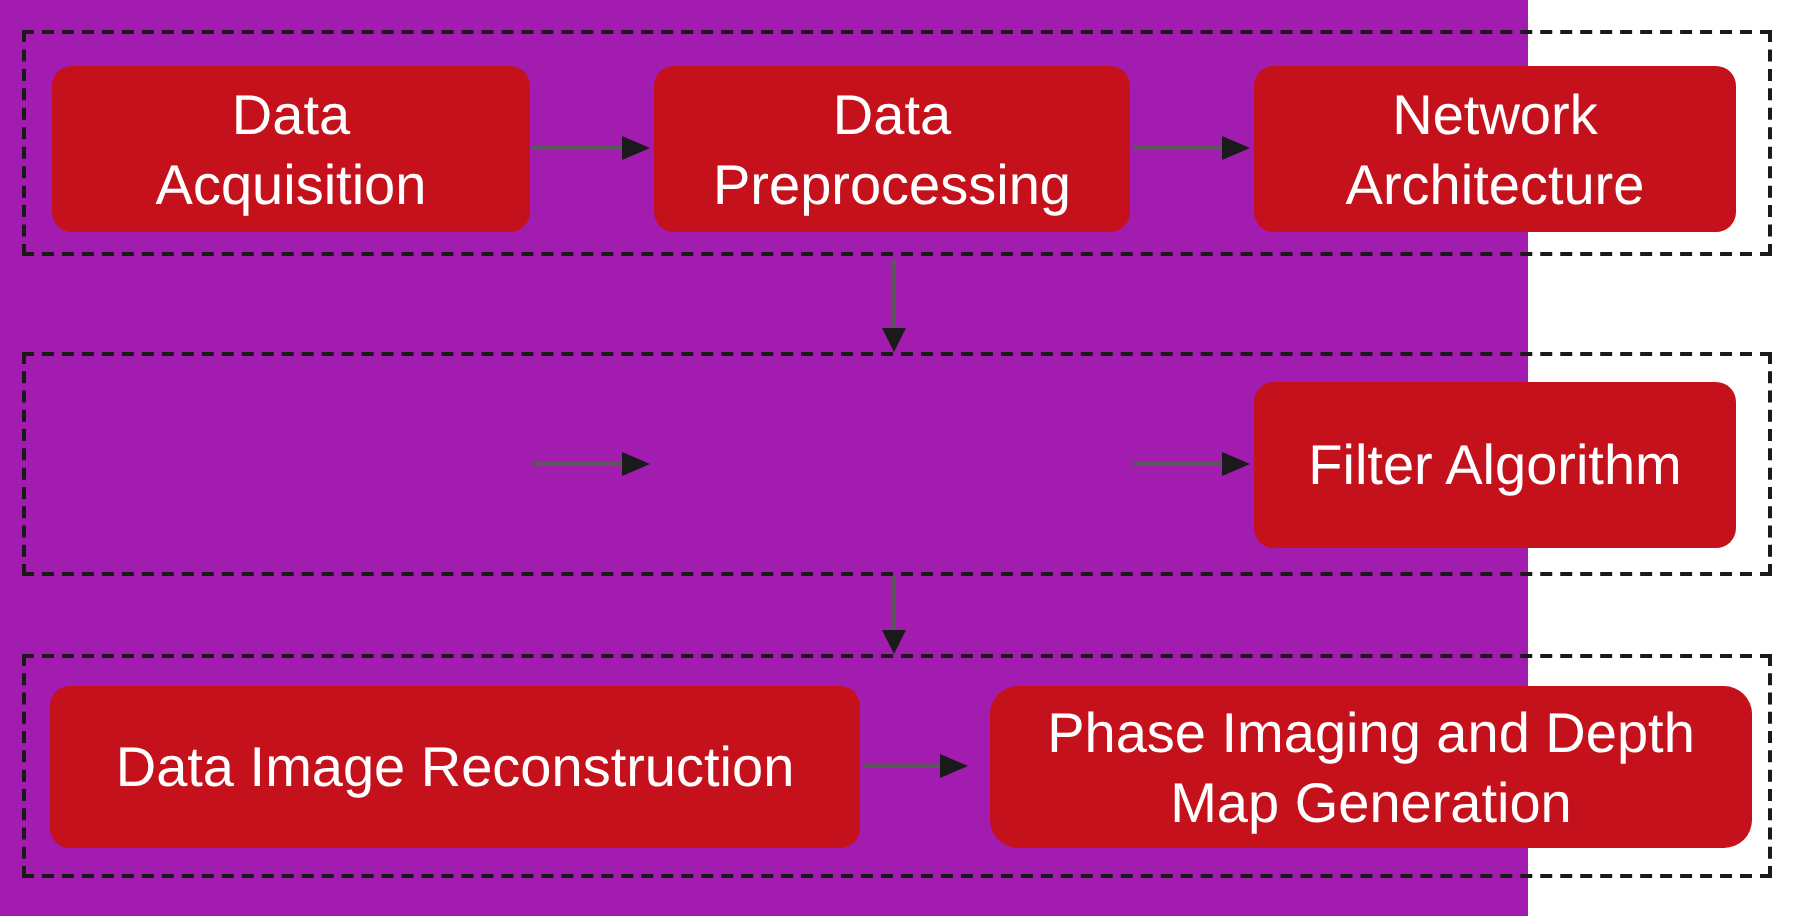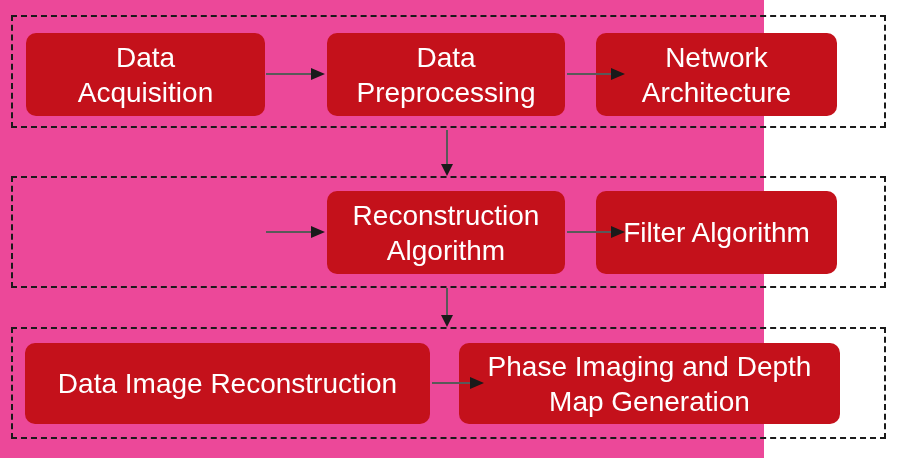--- a/index.html
+++ b/index.html
@@ -5,21 +5,21 @@
   html, body { margin: 0; padding: 0; }
   body {
     width: 900px; height: 458px;
     background: #ffffff;
     font-family: "Liberation Sans", sans-serif;
     overflow: hidden;
   }
   .canvas {
     position: relative;
     width: 764px; height: 458px;
-    background: #ec4899;
+    background: #a21caf;
   }
   .group {
     position: absolute;
     left: 11px;
     width: 875px;
     border: 2px dashed #1a1a1a;
     box-sizing: border-box;
     background: transparent;
   }
   .g1 { top: 15px;  height: 113px; }
@@ -40,23 +40,23 @@
     white-space: pre-line;
     box-sizing: border-box;
     padding: 2px 6px;
   }
   .r1 { top: 33px;  height: 83px; }
   .r2 { top: 191px; height: 83px; }
   .r3 { top: 343px; height: 81px; }
 
   .c1 { left: 26px;  width: 239px; }
   .c2 { left: 327px; width: 238px; }
-  .c3 { left: 596px; width: 241px; }
+  .c3 { left: 627px; width: 241px; }
   .w1 { left: 25px;  width: 405px; }
-  .w2 { left: 459px; width: 381px; }
+  .w2 { left: 495px; width: 381px; border-radius: 14px; }
 
   .harrow {
     position: absolute;
     height: 2px;
     background: #595959;
   }
   .harrow::after {
     content: '';
     position: absolute;
     right: -14px; top: -5px;
@@ -89,22 +89,20 @@
   <div class="group g2"></div>
   <div class="group g3"></div>
 
   <div class="node r1 c1">Data
 Acquisition</div>
   <div class="node r1 c2">Data
 Preprocessing</div>
   <div class="node r1 c3">Network
 Architecture</div>
 
-  <div class="node r2 c2">Reconstruction
-Algorithm</div>
   <div class="node r2 c3">Filter Algorithm</div>
 
   <div class="node r3 w1">Data Image Reconstruction</div>
   <div class="node r3 w2">Phase Imaging and Depth
 Map Generation</div>
 
   <div class="harrow" style="left:266px; top:73px; width:45px;"></div>
   <div class="harrow" style="left:567px; top:73px; width:44px;"></div>
 
   <div class="harrow" style="left:266px; top:231px; width:45px;"></div>

